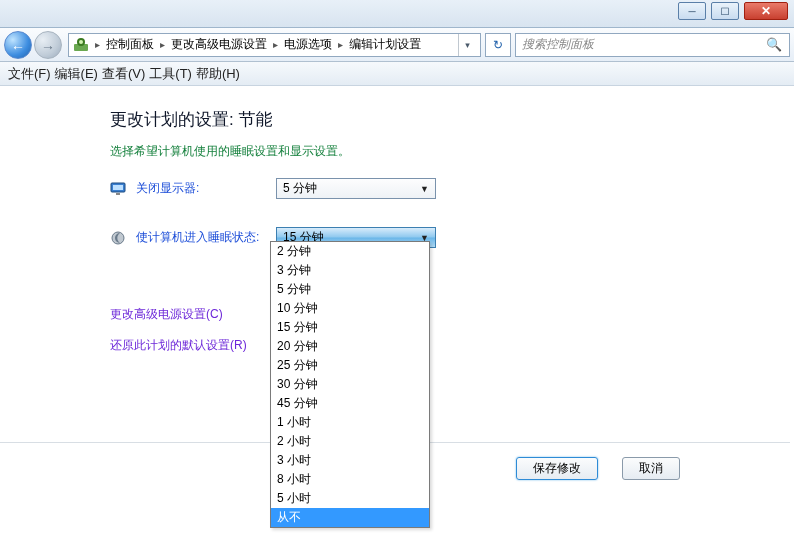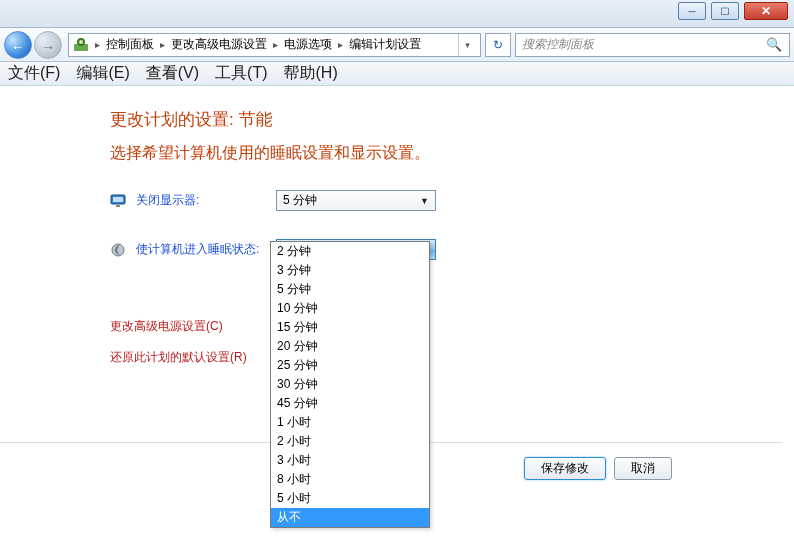--- a/index.html
+++ b/index.html
@@ -17,43 +17,43 @@
 .nav-fwd { background: radial-gradient(circle at 30% 30%, #e8eef4, #c0ccd8 60%, #9aaabc); border-color:#a8b4c0; color:#6a7a8a; }
 .addr { flex:1; height:24px; border:1px solid #91a8c0; background:#fff; margin:0 4px; display:flex; align-items:center; font-size:12px; padding:0 4px; gap:6px; }
 .addr .crumb-sep { color:#555; font-size:10px; }
 .addr-icon { width:16px; height:16px; display:inline-block; }
 .addr-drop { width:18px; height:22px; border-left:1px solid #c0c8d0; display:flex; align-items:center; justify-content:center; color:#4a5a6a; font-size:9px; margin-left:auto; }
 .refresh-box { width:26px; height:24px; border:1px solid #91a8c0; background:#fff; display:flex; align-items:center; justify-content:center; margin-right:4px; color:#1e5faa; font-size:12px; }
 .searchbox { width:275px; height:24px; border:1px solid #91a8c0; background:#fff; display:flex; align-items:center; padding:0 6px; font-size:12px; color:#888; font-style:italic; }
 .searchbox .mag { margin-left:auto; color:#2a5a9a; font-size:13px; font-style:normal; }
 
 
-.menubar { height:24px; background: linear-gradient(to bottom,#f6f9fc,#e4ecf4); border-bottom:1px solid #c8d4e0; display:flex; align-items:center; font-size:16px; padding:0 8px; gap:16px; color:#222; }
+.menubar { height:24px; background: linear-gradient(to bottom,#f6f9fc,#e4ecf4); border-bottom:1px solid #c8d4e0; display:flex; align-items:center; font-size:13px; padding:0 8px; gap:4px; color:#222; }
 .menubar span { cursor:default; }
 
 
 .content { position:relative; padding: 22px 0 0 110px; }
-.page-title { color:#c2410c; font-size:17px; margin-bottom:12px; }
-.page-desc { font-size:16px; color:#c2410c; margin-bottom:26px; }
+.page-title { color:#0f172a; font-size:17px; margin-bottom:12px; }
+.page-desc { font-size:12px; color:#15803d; margin-bottom:18px; }
 
 .setting-row { display:flex; align-items:center; margin-bottom:28px; }
 .setting-row .icon { width:16px; height:16px; margin-right:10px; display:inline-flex; align-items:center; justify-content:center; }
 .setting-row .label { font-size:12px; color:#1d4ed8; width:140px; }
 
 .combo { width:160px; height:21px; border:1px solid #7a92ac; background: linear-gradient(to bottom,#fdfdfe,#eef2f6); display:flex; align-items:center; font-size:12px; padding:0 6px; position:relative; }
 .combo.active { background: linear-gradient(to bottom,#d8ecfb,#8fc9ef 48%, #6ab6e8 52%, #b0dbf6); border-color:#3c7fb1; }
 .combo .arrow { margin-left:auto; font-size:9px; color:#222; }
 
 .dropdown-list { position:absolute; left:270px; top:241px; width:160px; border:1px solid #7a7a7a; background:#fff; font-size:12px; z-index:10; box-shadow:2px 2px 3px rgba(0,0,0,0.15); }
 .dropdown-list .opt { padding:1px 6px; line-height:17px; cursor:default; }
 .dropdown-list .opt.sel { background:#3399ff; color:#fff; }
 
-.link { color:#b91c1c; font-size:12px; margin-bottom:14px; cursor:pointer; display:block; }
+.link { color:#6d28d9; font-size:12px; margin-bottom:14px; cursor:pointer; display:block; }
 
-.bottom-bar { position:absolute; left:0; right:12px; top:356px; border-top:1px solid #d8dee4; padding:14px 110px 0 0; display:flex; justify-content:flex-end; gap:8px; }
+.bottom-bar { position:absolute; left:0; right:4px; top:356px; border-top:1px solid #d8dee4; padding:14px 110px 0 0; display:flex; justify-content:flex-end; gap:24px; }
 .btn { height:23px; padding:0 16px; border:1px solid #8a9aaa; background:linear-gradient(to bottom,#fbfcfd,#e6ecf2); font-size:12px; border-radius:3px; cursor:pointer; }
 .btn.primary { border:1px solid #2e8bd6; box-shadow:0 0 2px #6ab6e8; }
 
 .crumb { cursor:pointer; }
 </style>
 </head>
 <body>
 
 <div class="titlebar">
   <div class="win-controls">

